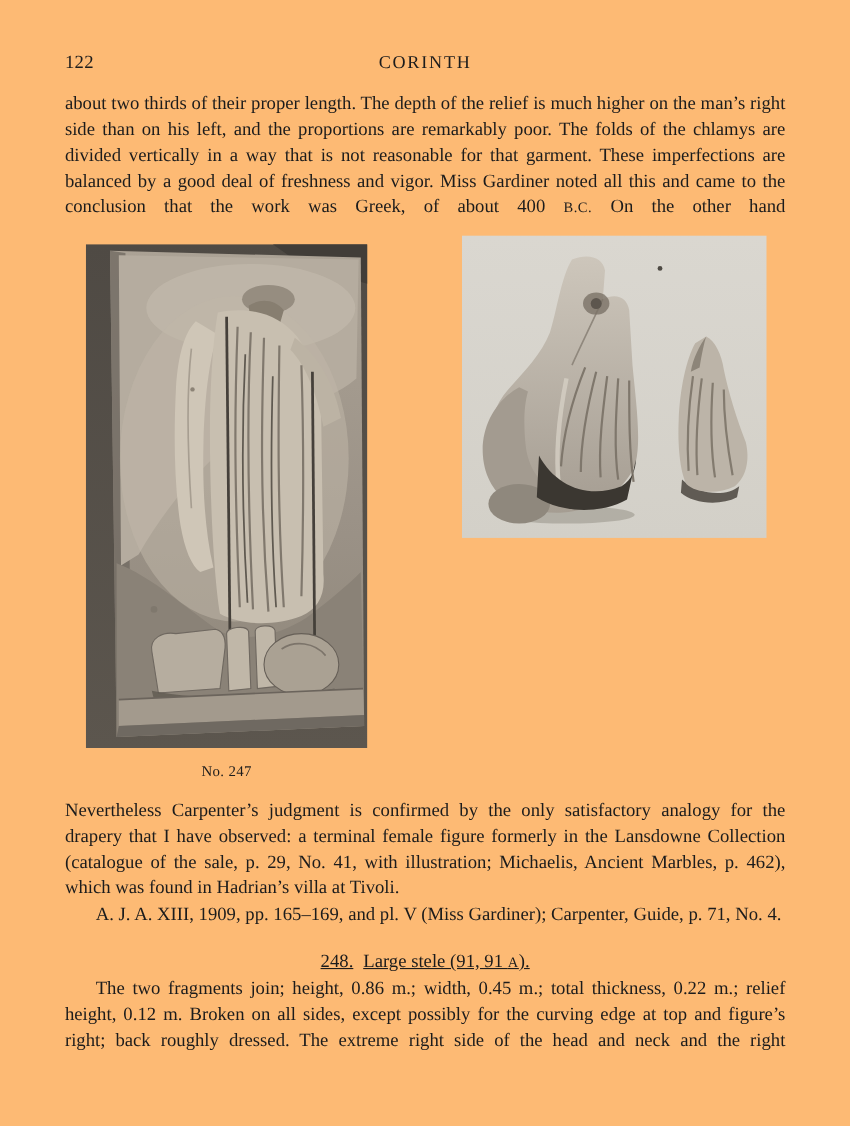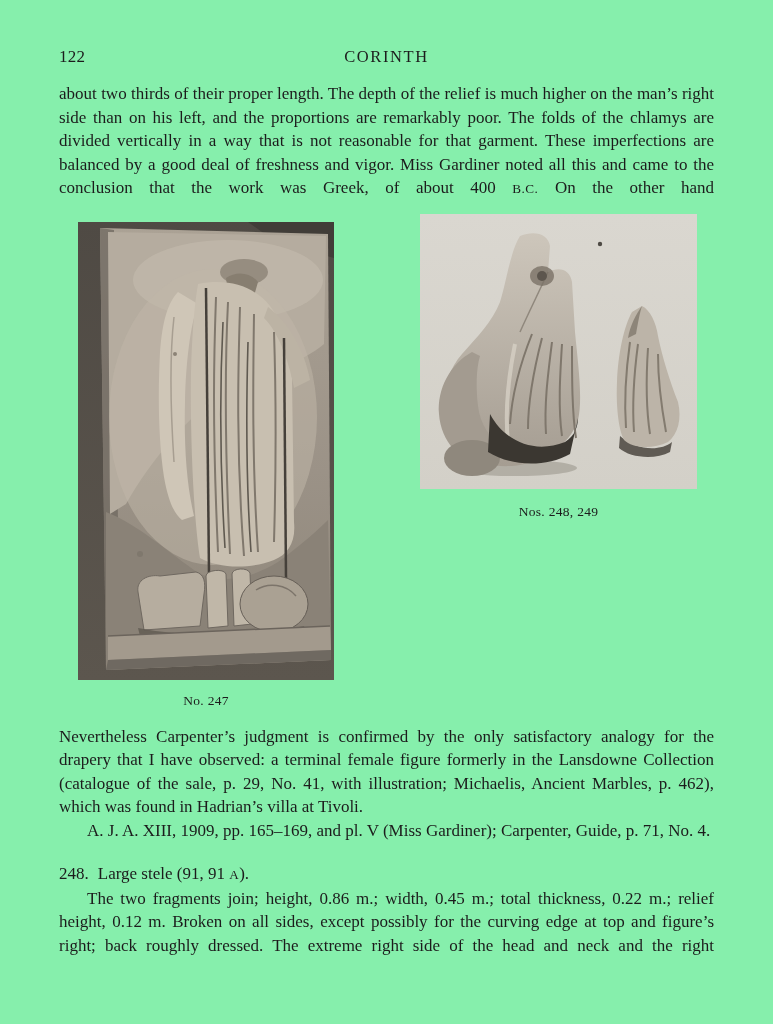--- a/index.html
+++ b/index.html
@@ -2,21 +2,21 @@
 <html><head>
 <meta charset="utf-8">
 <style>
   html,body { margin:0; padding:0; background:#fdfdfb; }
   .page {
     position: relative;
     width: 773px; height: 1024px;
     box-sizing: border-box;
     margin: 0 auto;
     padding: 47px 59px 0 59px;
-    background: #86efac;
+    background: #fdba74;
     font-family: "Liberation Serif", "DejaVu Serif", serif;
     color: #1c1c1c;
     overflow: hidden;
   }
   .page-header { position: relative; height: 20px; }
   .page-number { position: absolute; left: 0; top: 0; font-size: 17px; letter-spacing: .3px; }
   .running-title { text-align: center; font-size: 16.5px; letter-spacing: 1.6px; }
 
   p { margin: 0; font-size: 17px; line-height: 23.5px; text-align: justify; }
   .force-last { text-align-last: justify; }
@@ -29,21 +29,21 @@
   .figure-row { display: flex; margin-top: 2px; }
   .left-cell { flex: none; width: 293px; }
   .photo-left { display: block; margin: 19px 18px 0 19px; }
   .caption { font-size: 13.5px; letter-spacing: .3px; text-align: center; line-height: 15px; }
   .caption-left { width: 256px; margin: 13px 0 0 19px; }
   .right-cell { flex: 1 1 auto; min-width: 0; }
   .photo-right { display: block; margin: 11px 0 0 68px; }
   .caption-right { width: 277px; margin: 15px 0 0 68px; }
 
   .para-nevertheless { margin-top: 17px; }
-  .entry-heading { margin-top: 20px; text-align: left; }
+  .entry-heading { margin-top: 20px; text-align: center; text-decoration: underline; }
   .entry-num { margin-right: 9px; }
 
   svg { display: block; }
 </style>
 </head>
 <body>
 
 <div class="page">
 
   <div class="page-header">
@@ -166,21 +166,20 @@
           <path d="M222,92 C230,96 236,108 238,122 C242,142 250,168 258,188 C262,205 258,220 248,228 C232,236 212,234 204,226 C198,214 196,190 197,168 C198,140 204,112 212,98 Z" fill="#bcb4a8"></path>
           <path d="M222,92 C216,100 210,112 208,124 L216,120 C218,108 220,98 222,92 Z" fill="#8d8579"></path>
           <g stroke="#837b6f" stroke-width="2" fill="none">
             <path d="M210,128 C206,156 204,186 206,214"></path>
             <path d="M218,130 C214,160 212,190 214,218"></path>
             <path d="M228,134 C226,164 226,194 230,220"></path>
             <path d="M238,140 C238,168 242,196 246,218"></path>
           </g>
         </g>
       </svg>
-      <div class="caption caption-right">Nos. 248, 249</div>
     </div>
   </div>
 
   <p class="para-nevertheless"><span>Nevertheless Carpenter’s judgment is confirmed by the only satisfactory analogy for the drapery that I have observed: a terminal female figure formerly in the Lansdowne Collection (catalogue of the sale, p. 29, No. 41, with illustration; Michaelis, </span><span class="it">Ancient Marbles</span><span>, p. 462), which was found in Hadrian’s villa at Tivoli.</span></p>
 
   <p class="indent"><span class="it">A. J. A.</span><span> XIII, 1909, pp. 165–169, and pl. V (Miss Gardiner); Carpenter, </span><span class="it">Guide</span><span>, p. 71, No. 4.</span></p>
 
   <p class="entry-heading"><span class="entry-num">248.</span><span>Large stele (91, 91 </span><span class="sc">A</span><span>).</span></p>
 
   <p class="indent force-last">The two fragments join; height, 0.86 m.; width, 0.45 m.; total thickness, 0.22 m.; relief height, 0.12 m. Broken on all sides, except possibly for the curving edge at top and figure’s right; back roughly dressed. The extreme right side of the head and neck and the right</p>

